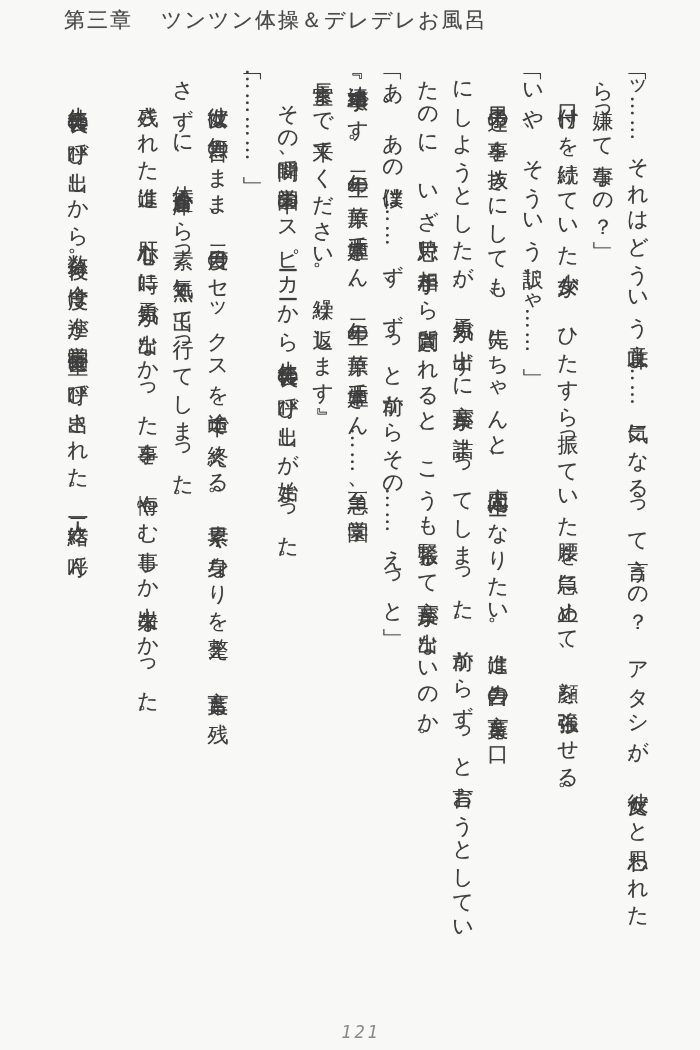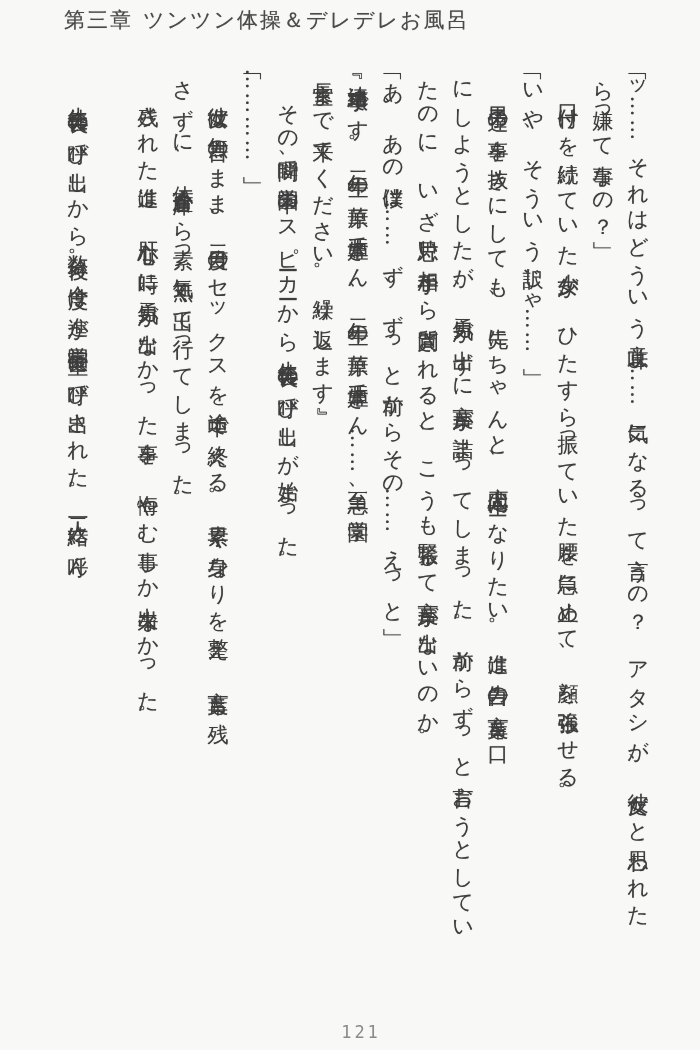--- a/index.html
+++ b/index.html
@@ -18,21 +18,21 @@
   }
   .header{
     position:absolute;
     left:64px;top:6px;
     font-size:21px;
     color:var(--header);
     letter-spacing:2px;
     white-space:nowrap;
     text-shadow:0 0 0.7px rgba(70,70,70,0.55);
   }
-  .chapter-title{margin-left:10px;}
+  .chapter-title{margin-left:28px;}
   .text-body{
     position:absolute;
     top:66px;right:45px;
     height:946px;
     writing-mode:vertical-rl;
     text-orientation:mixed;
     font-size:21px;
     letter-spacing:2.6px;
     color:var(--text);
     text-shadow:0 0 0.7px rgba(60,60,60,0.5);
@@ -46,20 +46,21 @@
   .page-number{
     position:absolute;
     left:0;right:0;
     top:1022px;
     text-align:center;
     padding-left:22px;
     font-family:"DejaVu Sans Mono","Liberation Mono",monospace;
     font-size:17px;
     letter-spacing:3px;
     color:var(--pagenum);
+    font-style:italic;
   }
 </style>
 </head>
 <body>
 
 <div class="page-root">
 
   <div class="header">
     <span>第三章</span><span class="chapter-title">ツンツン体操＆デレデレお風呂</span>
   </div>

